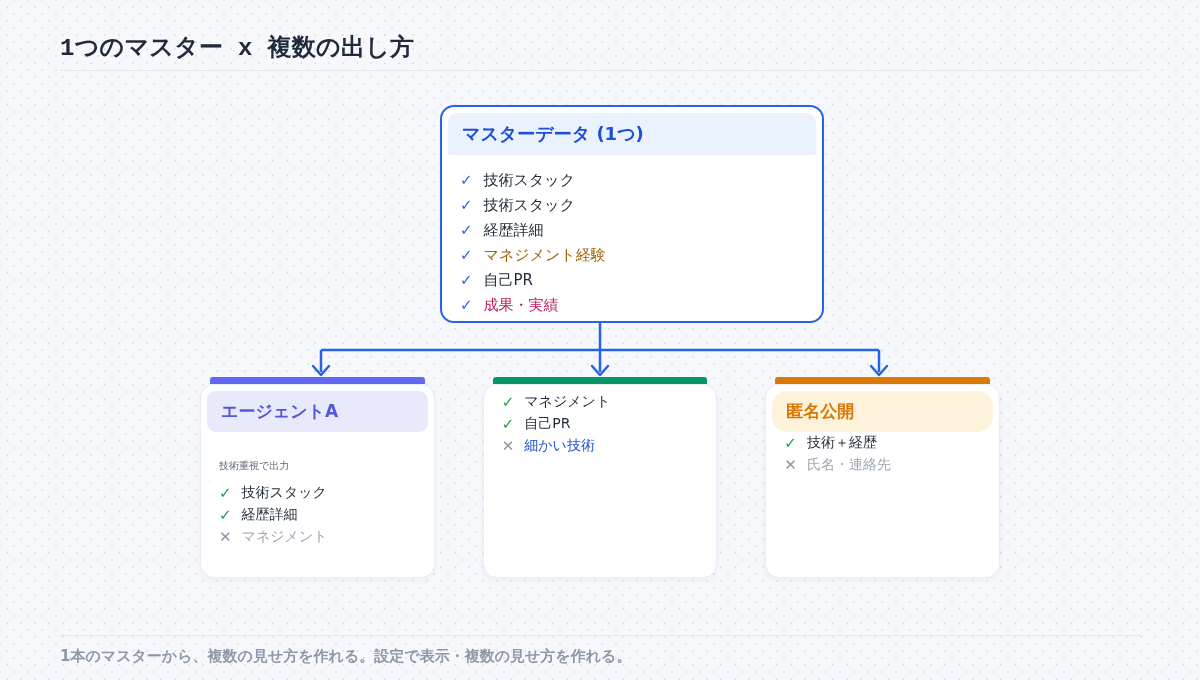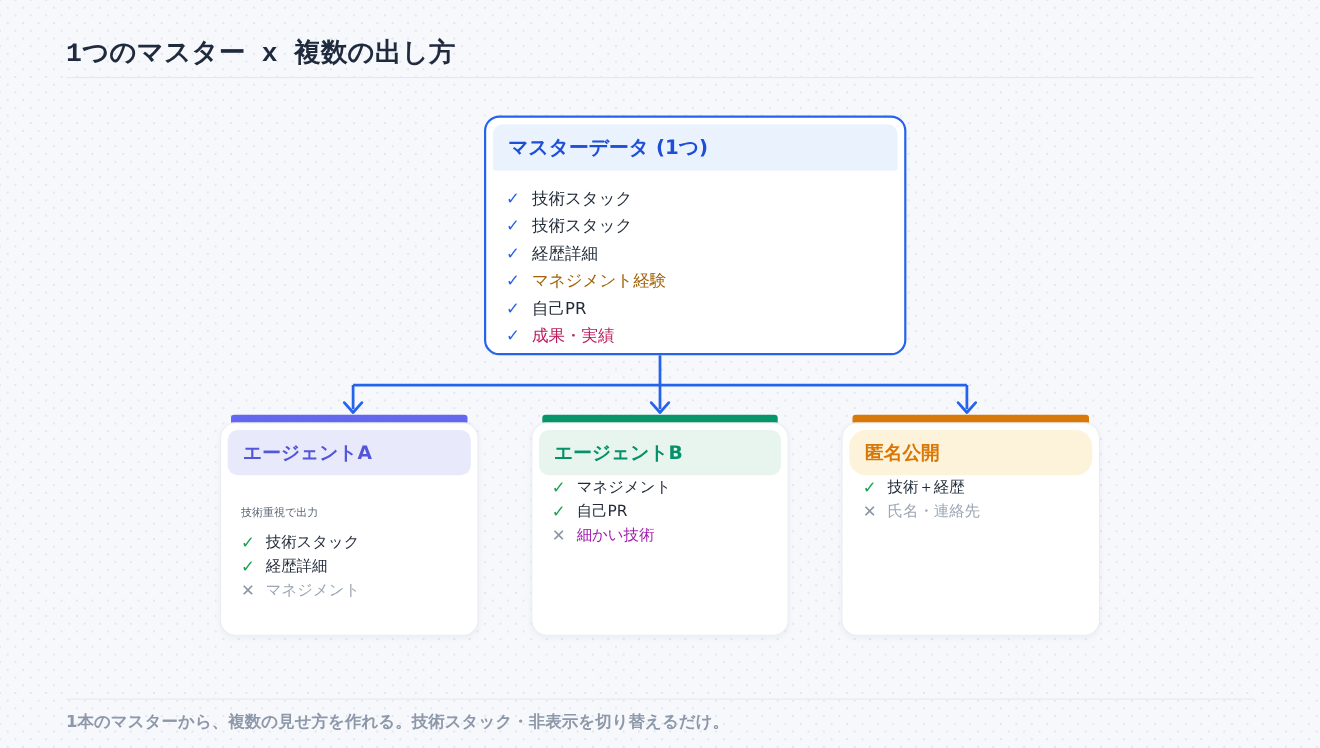--- a/index.html
+++ b/index.html
@@ -145,35 +145,34 @@
     <span class="tick" style="color: rgb(139, 149, 165);">✕</span>
     <span class="label" style="color: rgb(156, 166, 180);">マネジメント</span>
   </li>
 </ul>
     </div>
   </div>
 
   <div class="card-wrap">
     <div class="card-bar" style="background: rgb(7, 150, 105);"></div>
     <div class="card">
-      <div class="card-header" style="background: rgb(231, 245, 238); color: rgb(7, 145, 106);">エージェントB</div>
       <ul class="card-list">
   <li>
     <span class="tick" style="color: rgb(22, 163, 74);">✓</span>
     <span class="label" style="color: rgb(31, 41, 55);">マネジメント</span>
   </li>
 
   <li>
     <span class="tick" style="color: rgb(22, 163, 74);">✓</span>
     <span class="label" style="color: rgb(31, 41, 55);">自己PR</span>
   </li>
 
   <li>
     <span class="tick" style="color: rgb(139, 149, 165);">✕</span>
-    <span class="label" style="color: #a21caf;">細かい技術</span>
+    <span class="label" style="color: #1d4ed8;">細かい技術</span>
   </li>
 </ul>
     </div>
   </div>
 
   <div class="card-wrap">
     <div class="card-bar" style="background: rgb(217, 121, 8);"></div>
     <div class="card">
       <div class="card-header" style="background: rgb(252, 243, 218); color: rgb(217, 119, 6); border-radius: 15px;">匿名公開</div>
       <ul class="card-list">
@@ -185,13 +184,13 @@
   <li>
     <span class="tick" style="color: rgb(139, 149, 165);">✕</span>
     <span class="label" style="color: rgb(156, 166, 180);">氏名・連絡先</span>
   </li>
 </ul>
     </div>
   </div>
 </div>
 
 <div class="divider divider-bottom"></div>
-<p class="footer-note">1本のマスターから、複数の見せ方を作れる。技術スタック・非表示を切り替えるだけ。</p>
+<p class="footer-note">1本のマスターから、複数の見せ方を作れる。設定で表示・複数の見せ方を作れる。</p>
 
 </body></html>

